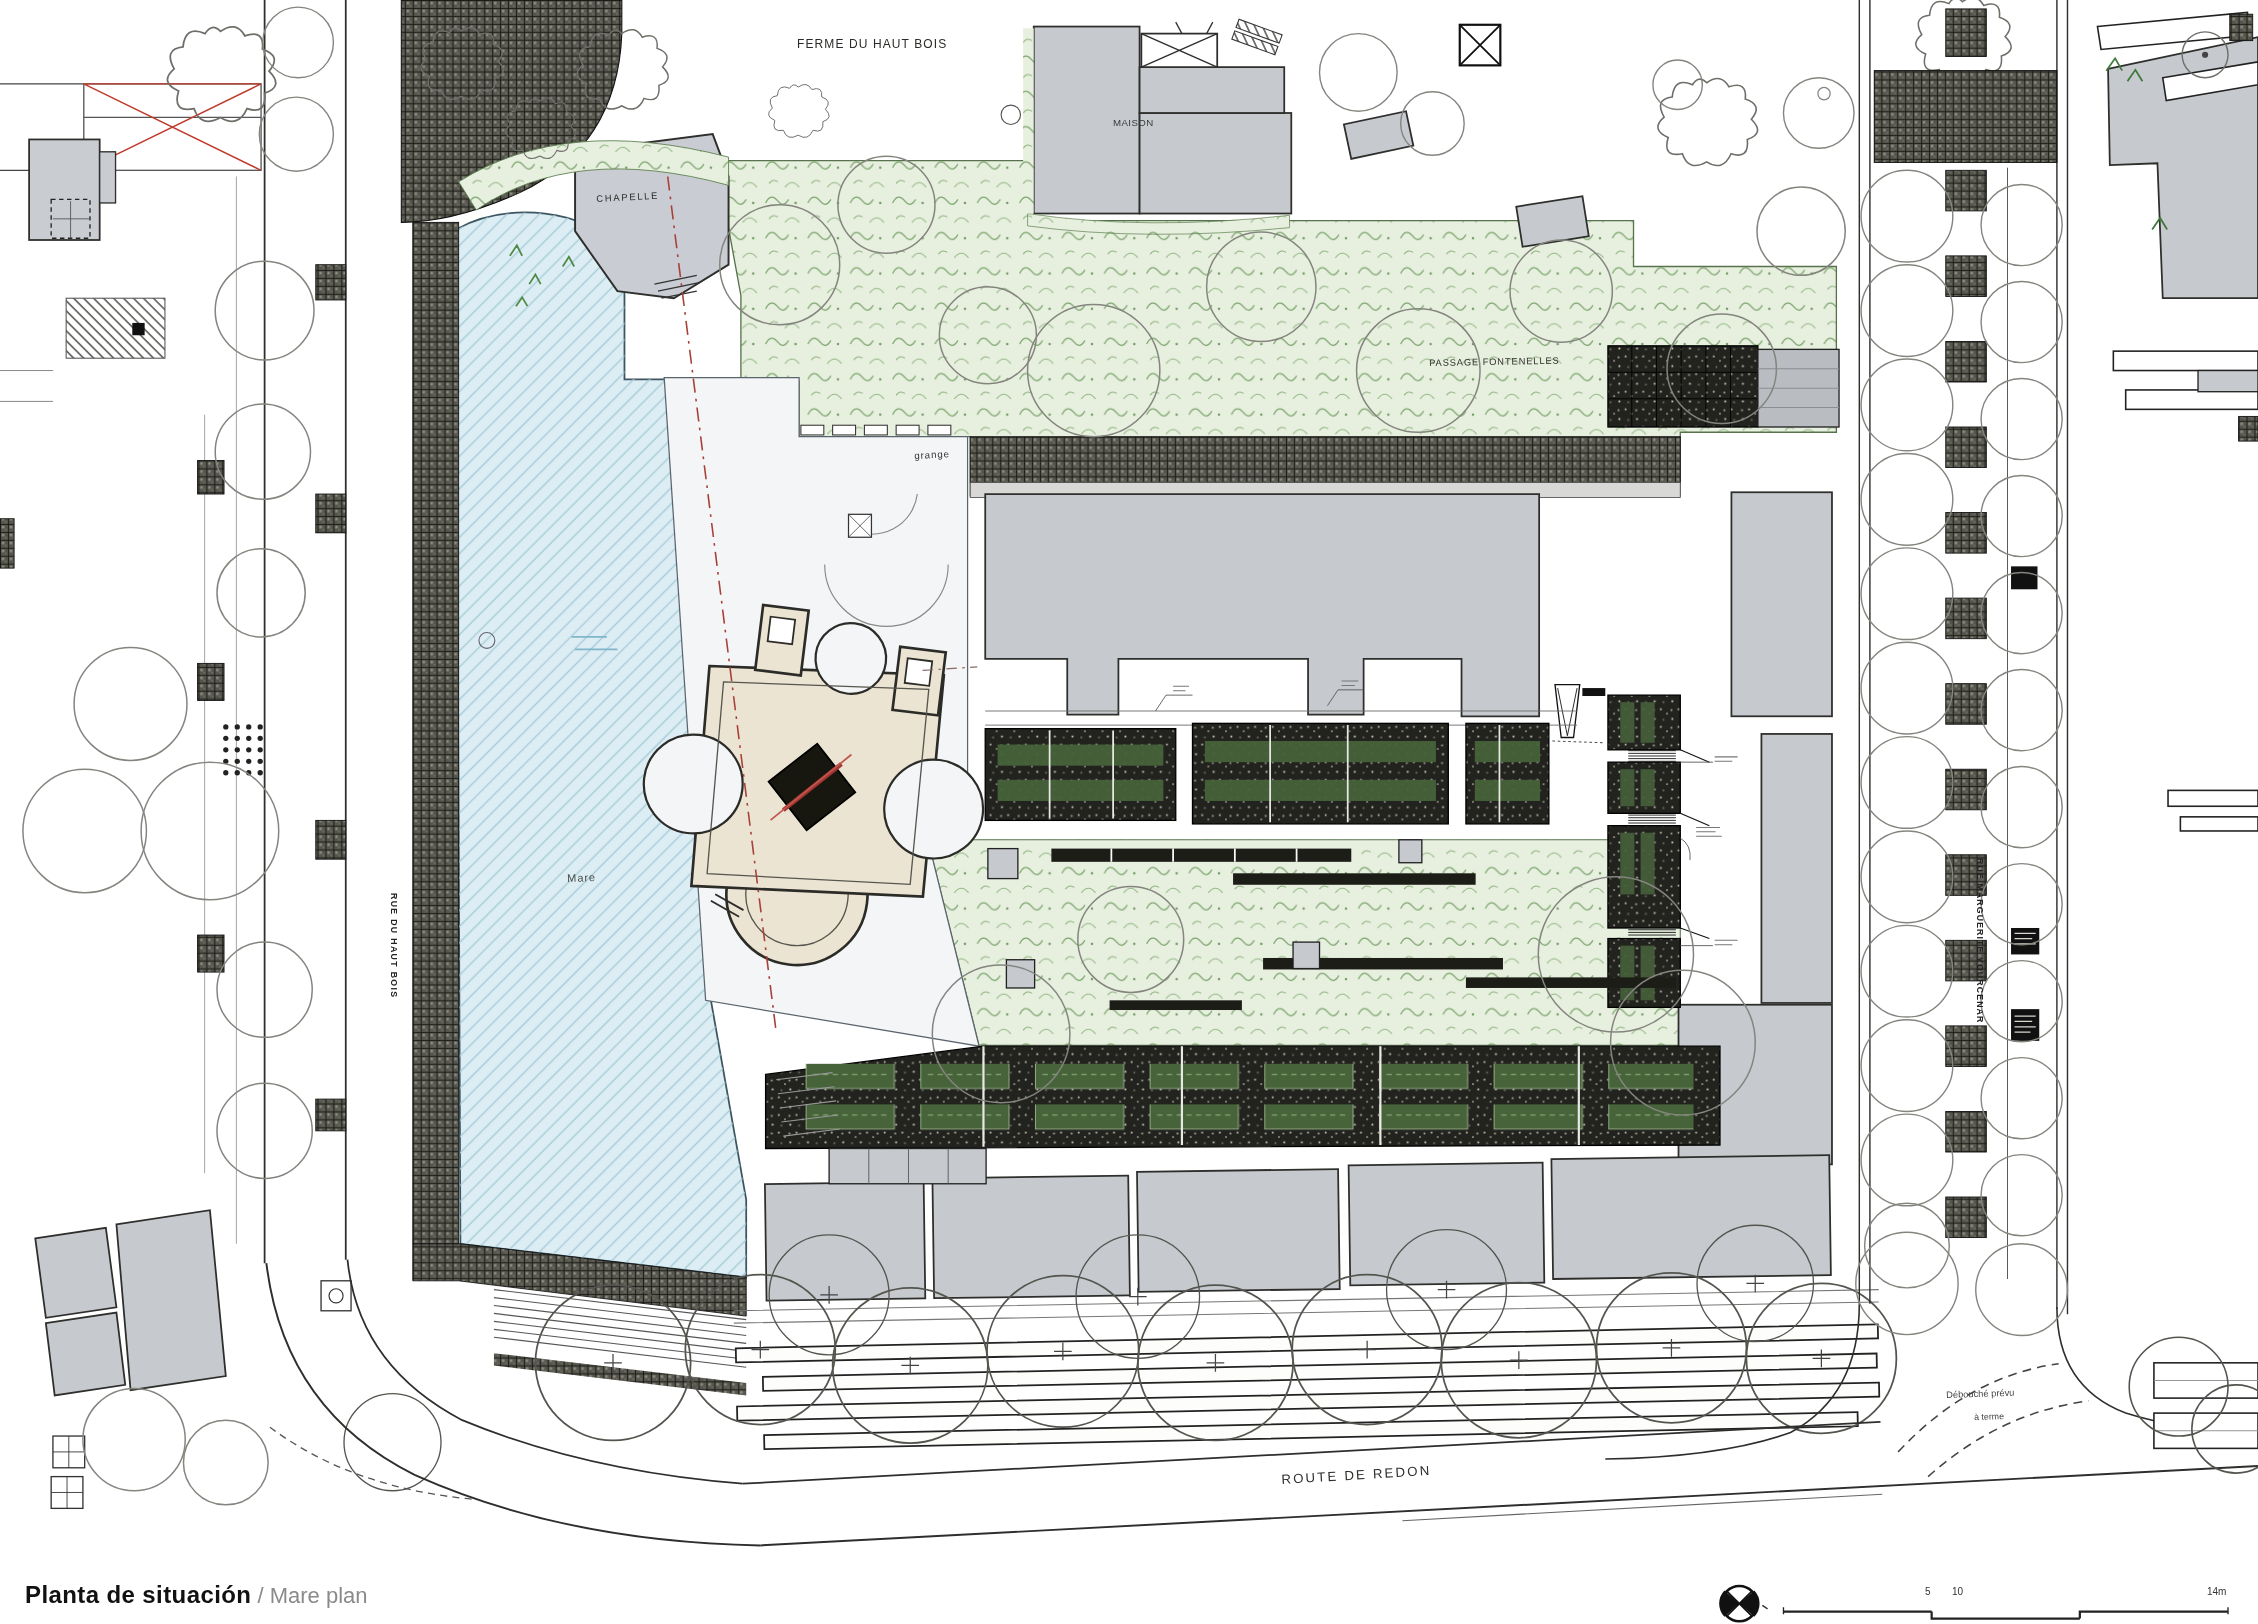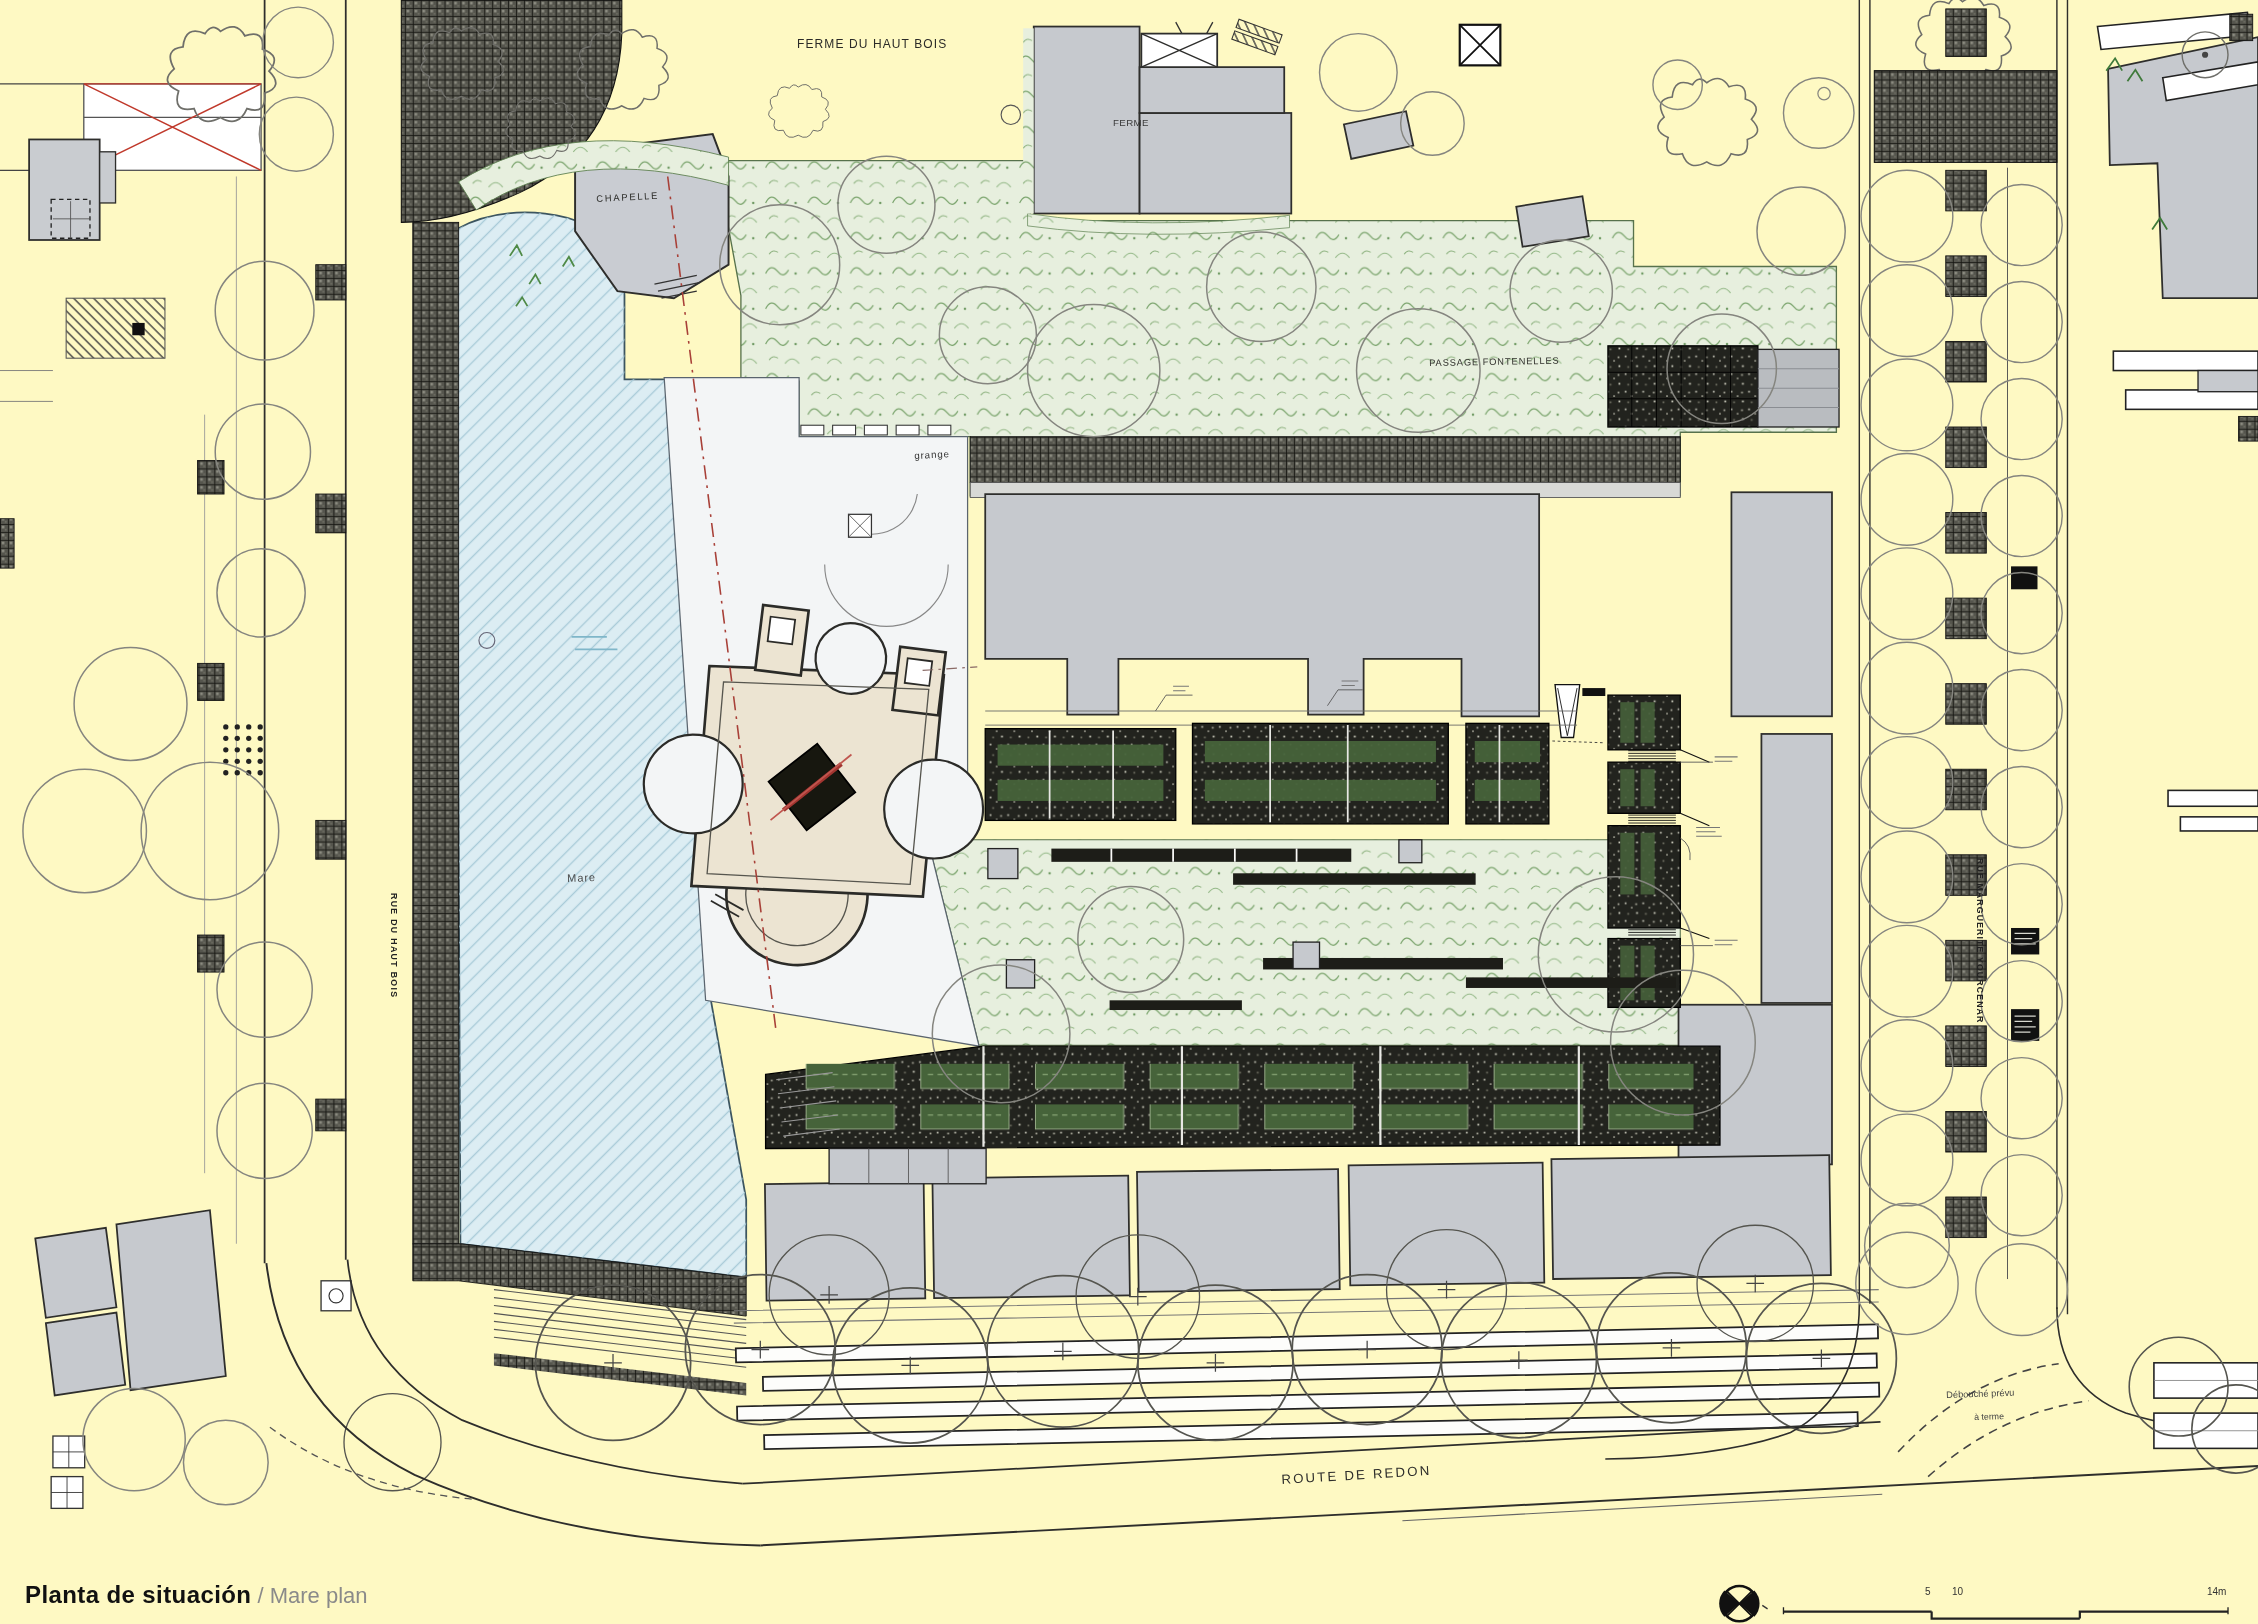--- a/index.html
+++ b/index.html
@@ -1,16 +1,16 @@
 <!DOCTYPE html>
 <html style="font-size:14px"><head>
 <meta charset="utf-8">
 <style>
   html,body{margin:0;padding:0;background:#e8e8e6;}
-  .sheet{position:relative;width:2258px;height:1624px;background:#fef9c3;overflow:hidden;
+  .sheet{position:relative;width:2258px;height:1624px;background:#ffffff;overflow:hidden;
          font-family:"Liberation Sans",sans-serif;text-align:center;}
   .sheet svg{position:absolute;left:0;top:0;}
   .lbl{position:absolute;white-space:nowrap;color:#2b2b28;transform-origin:0 0;}
   .lbl.v{transform:rotate(90deg);}
   .title{position:absolute;left:25px;top:1581px;font-size:24px;color:#111;}
   .title .sep,.title .sub{font-weight:400;color:#8a8a8a;font-size:22px;}
   .title .main{font-weight:700;letter-spacing:0.4px;}
   .scale-lbl{position:absolute;font-size:10px;color:#333;}
 </style>
 </head>
@@ -500,21 +500,21 @@
 <g stroke="#222">
   <path d="M2022 1827 H2190" stroke-width="2.5"></path>
   <path d="M2190 1827 V1835 H2358" stroke-width="2.5" fill="none"></path>
   <path d="M2358 1835 V1827 H2526" stroke-width="2.5" fill="none"></path>
   <path d="M2022 1822 V1830 M2526 1822 V1830" stroke-width="1.5"></path>
 </g>
 </svg>
 
 <div class="lbl" style="left:797px;top:37px;font-size:12px;letter-spacing:1.1px;">FERME DU HAUT BOIS</div>
 
-<div class="lbl" style="left:1113px;top:117px;font-size:9.7px;color:#3a3a3a;letter-spacing:0.4px;">FERME</div>
+<div class="lbl" style="left:1113px;top:117px;font-size:9.7px;color:#3a3a3a;letter-spacing:0.4px;">MAISON</div>
 
 <div class="lbl" style="left:596px;top:194px;font-size:9.3px;letter-spacing:1.8px;transform:rotate(-3deg);">CHAPELLE</div>
 
 <div class="lbl" style="left:914px;top:450px;font-size:9.7px;letter-spacing:0.9px;transform:rotate(-3deg);color:#333;">grange</div>
 
 <div class="lbl" style="left:1429px;top:358px;font-size:9.3px;letter-spacing:0.9px;color:#30302c;transform:rotate(-1deg);">PASSAGE FONTENELLES</div>
 
 <div class="lbl" style="left:567px;top:872px;font-size:11px;letter-spacing:0.9px;color:#4a4a4a;transform:rotate(-2deg);">Mare</div>
 
 <div class="lbl v" style="left:399px;top:893px;font-size:8.8px;font-weight:700;letter-spacing:1.3px;color:#222;">RUE DU HAUT BOIS</div>

